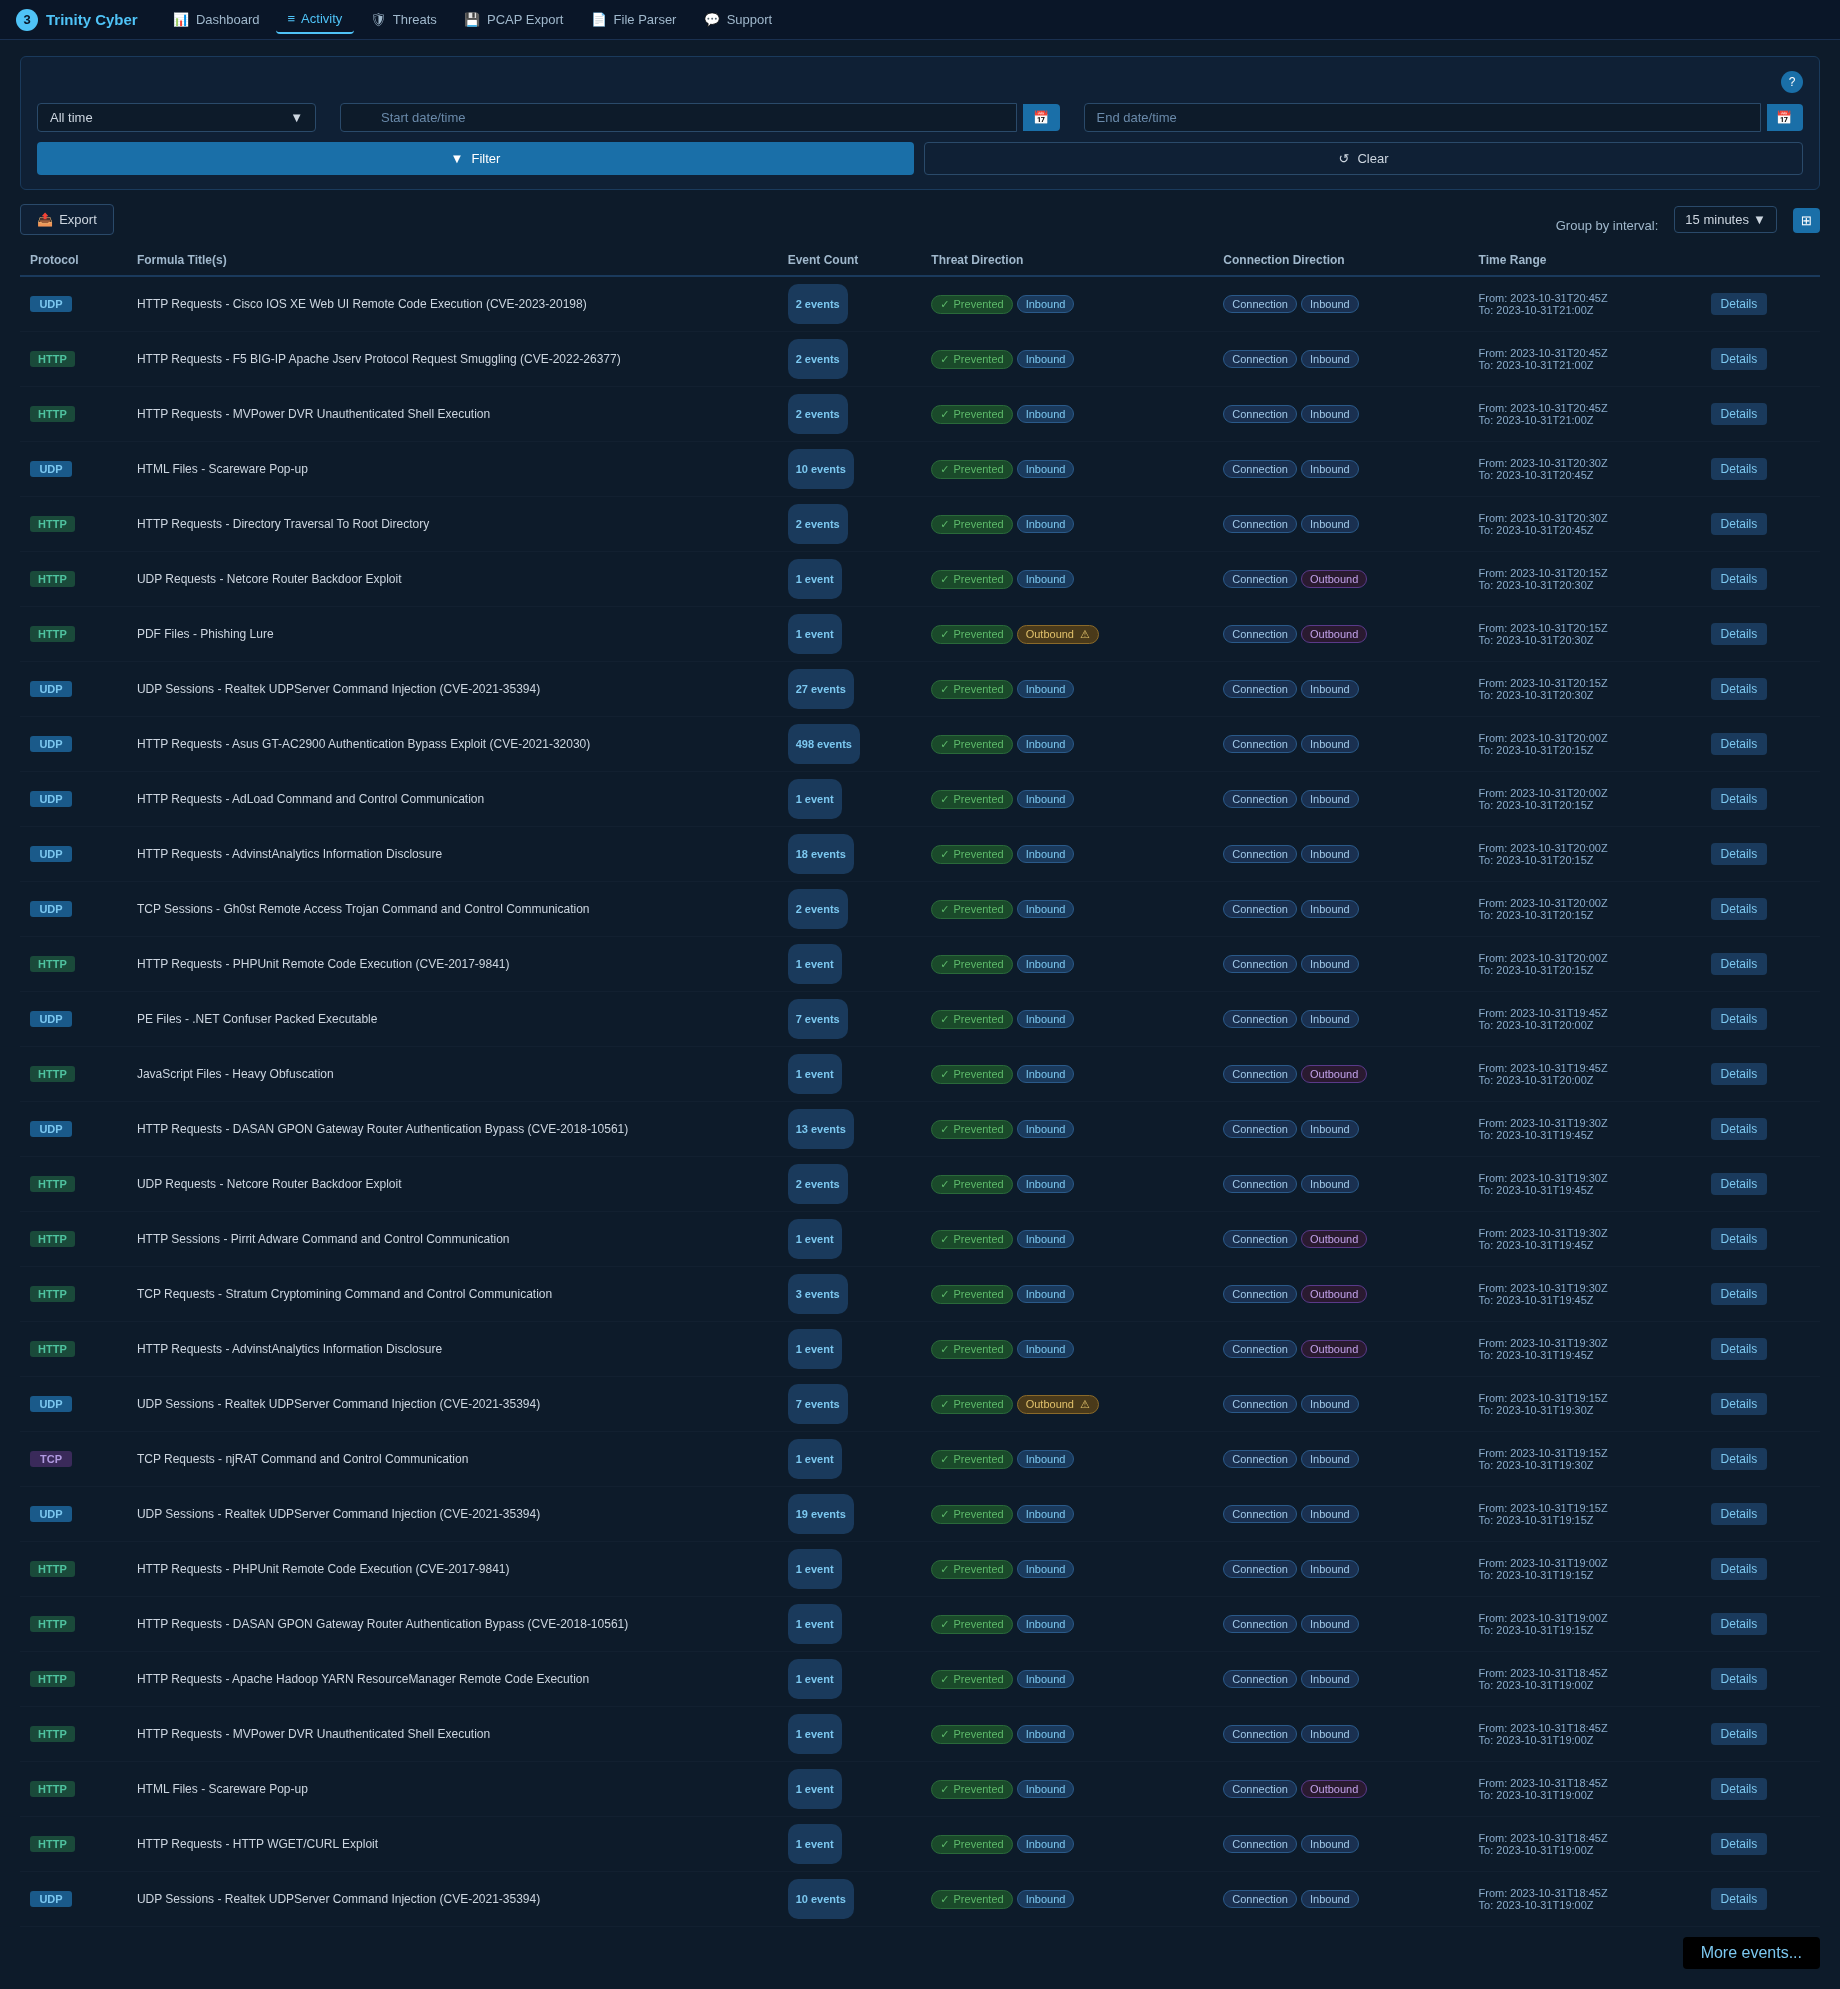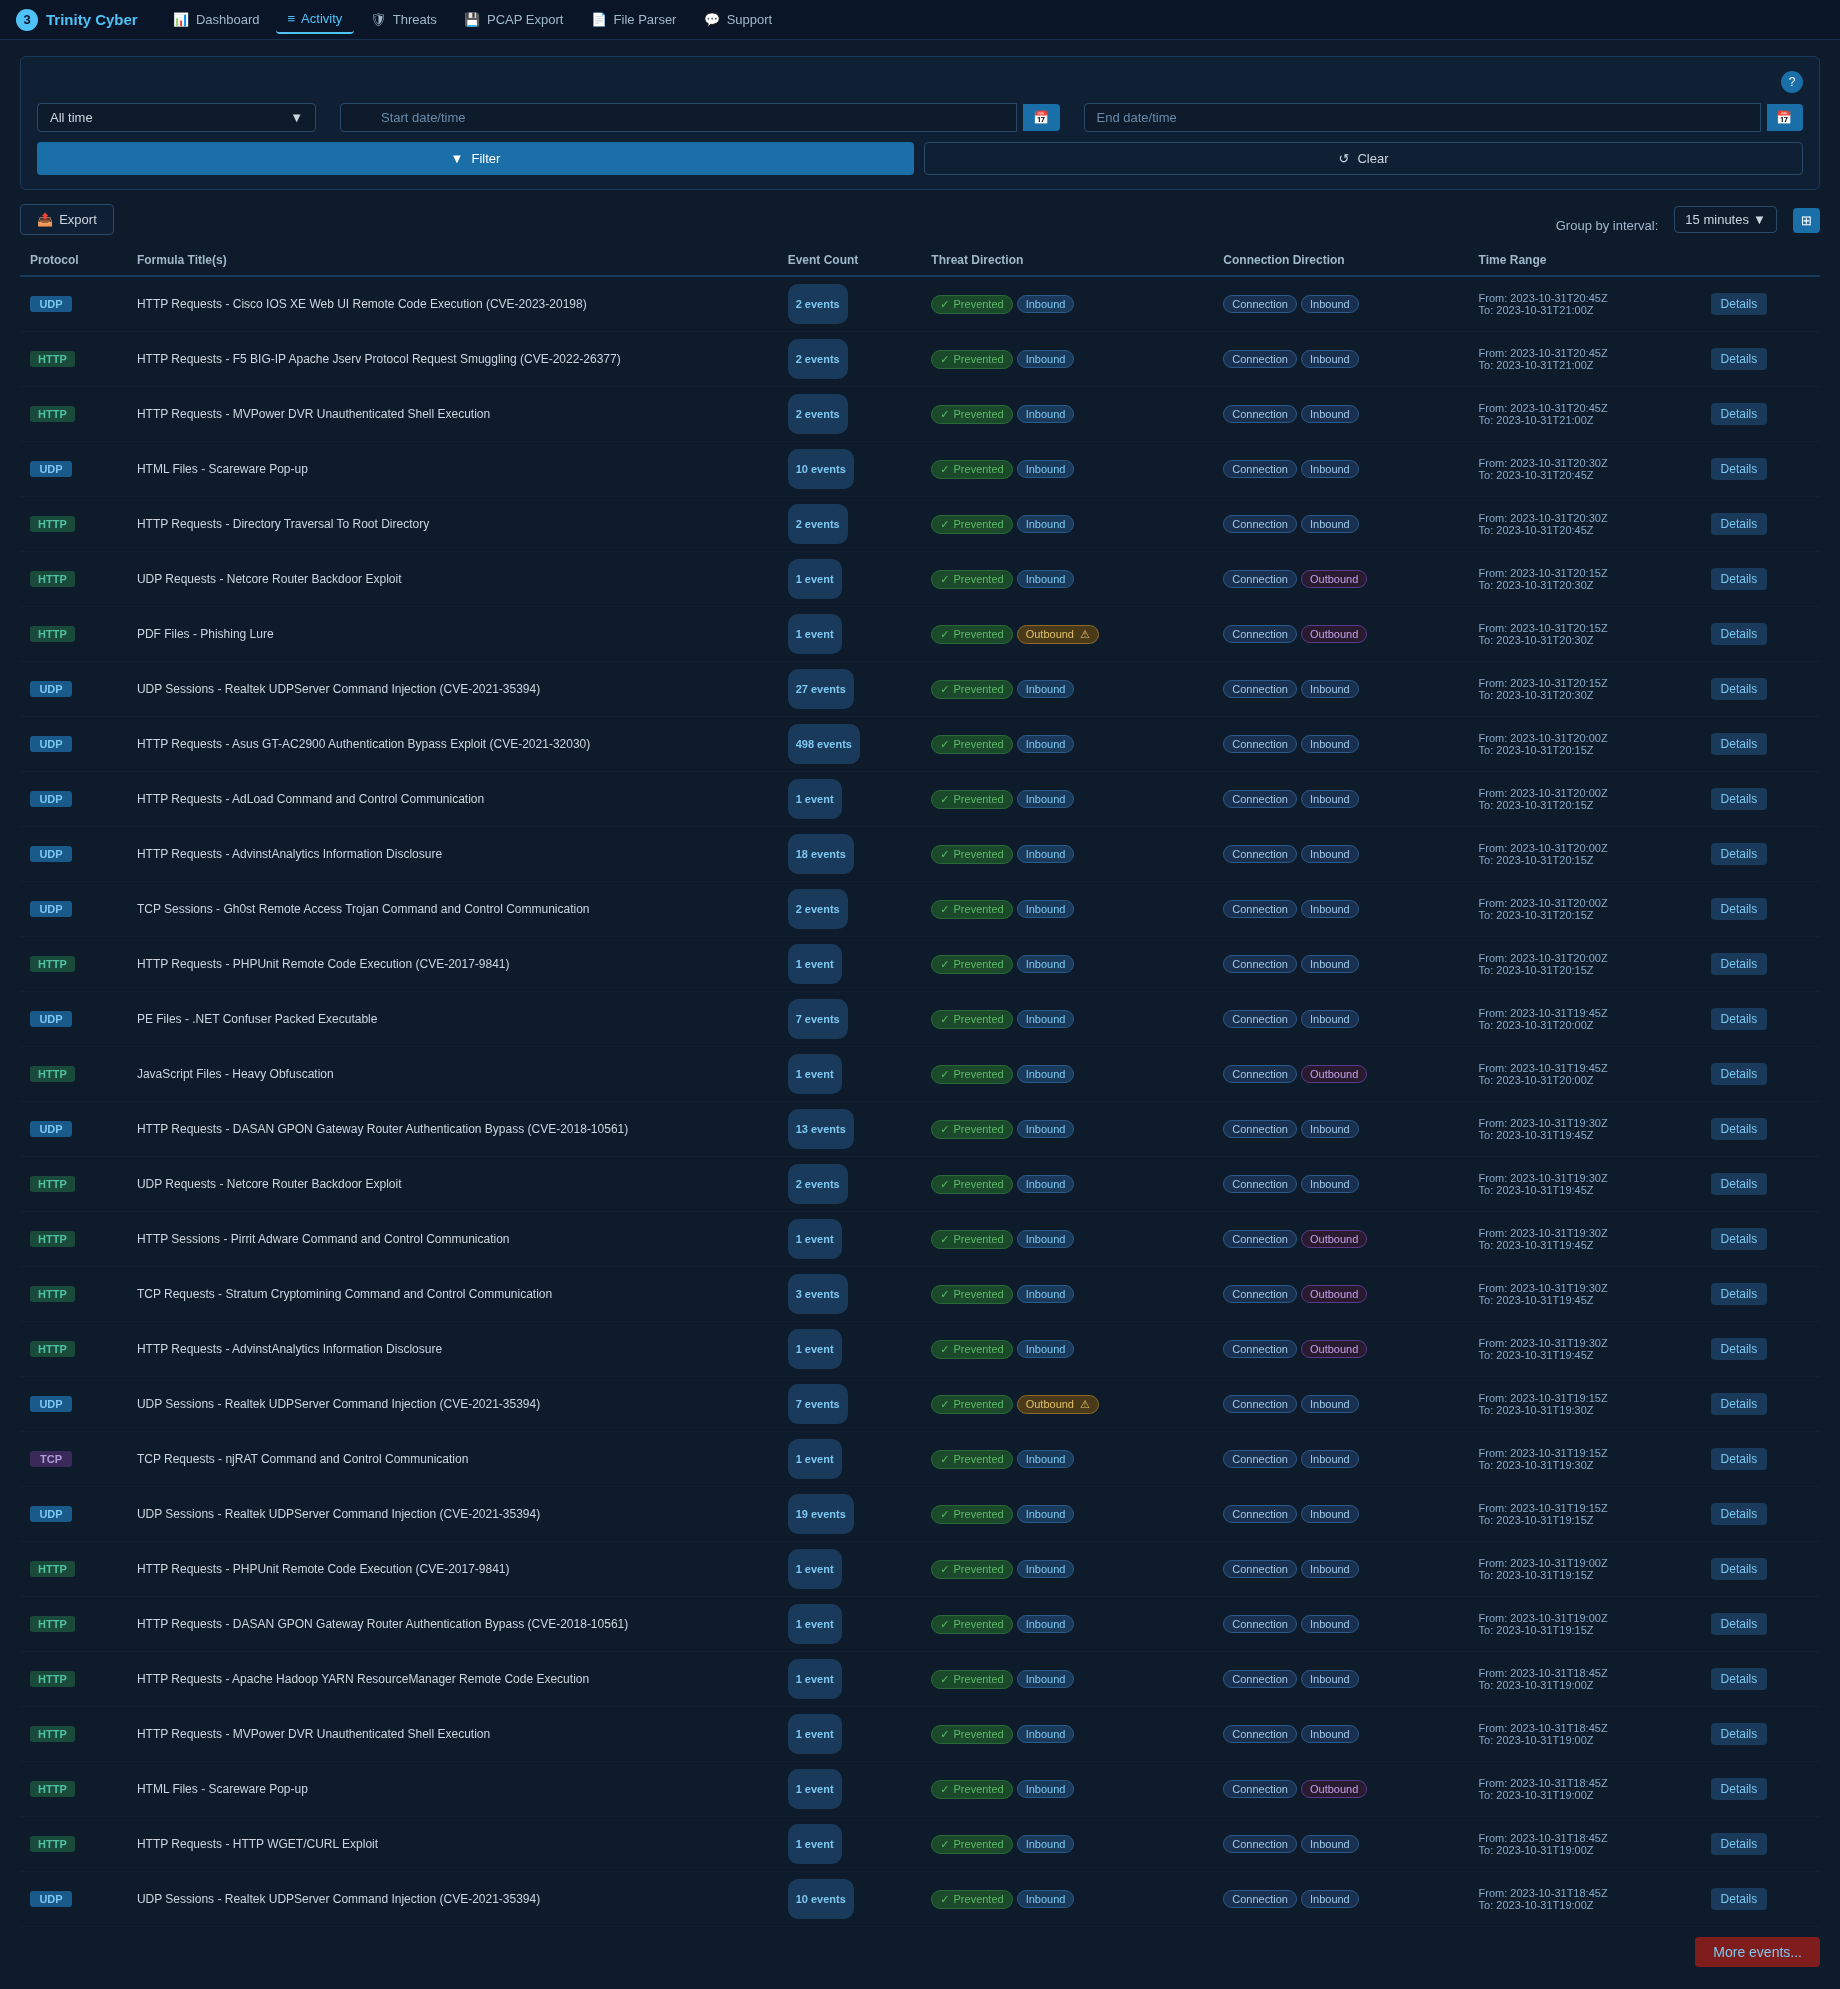--- a/index.html
+++ b/index.html
@@ -289,27 +289,27 @@
       cursor: pointer;
       font-size: 12px;
     }
 
     .more-events-row {
       display: flex;
       justify-content: flex-end;
       padding: 10px 0;
     }
     .more-events-btn {
-      background: #7f1d1d;
+      background: #000000;
       border: none;
       border-radius: 4px;
       color: #7cc8f0;
       padding: 7px 18px;
       cursor: pointer;
-      font-size: 14px;
+      font-size: 16px;
     }
 
     .footer {
       text-align: center;
       color: #6a8aaa;
       font-size: 12px;
       padding: 12px;
       border-top: 1px solid #1a3050;
       margin-top: 10px;
     }

